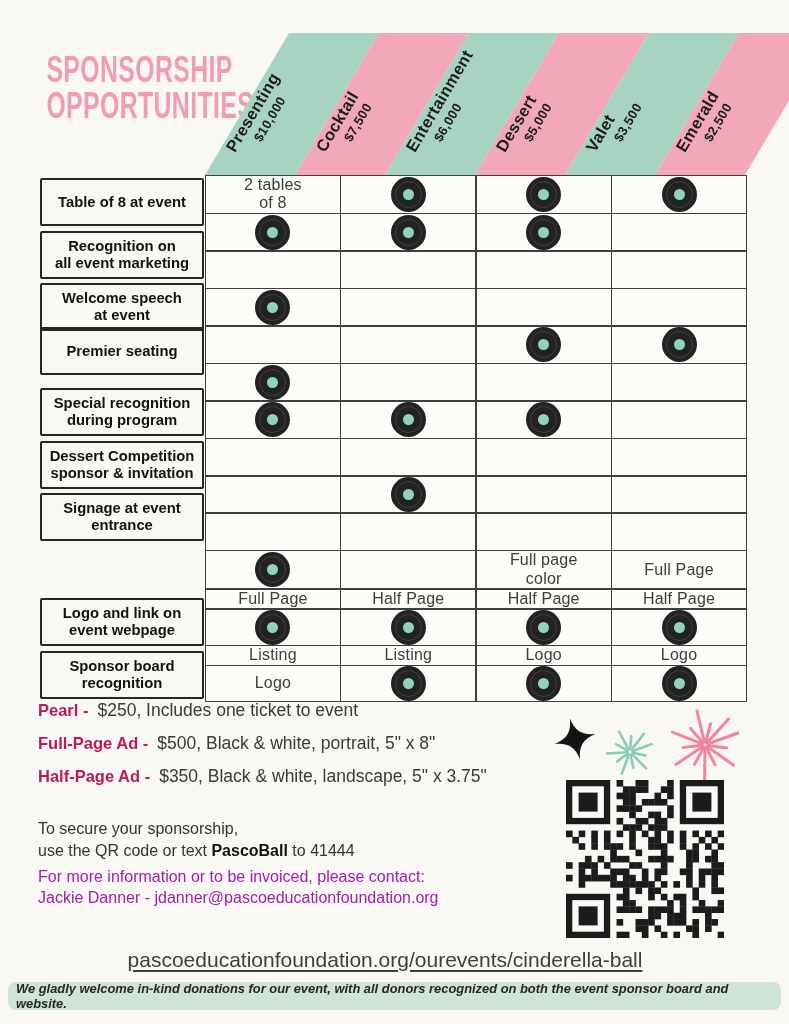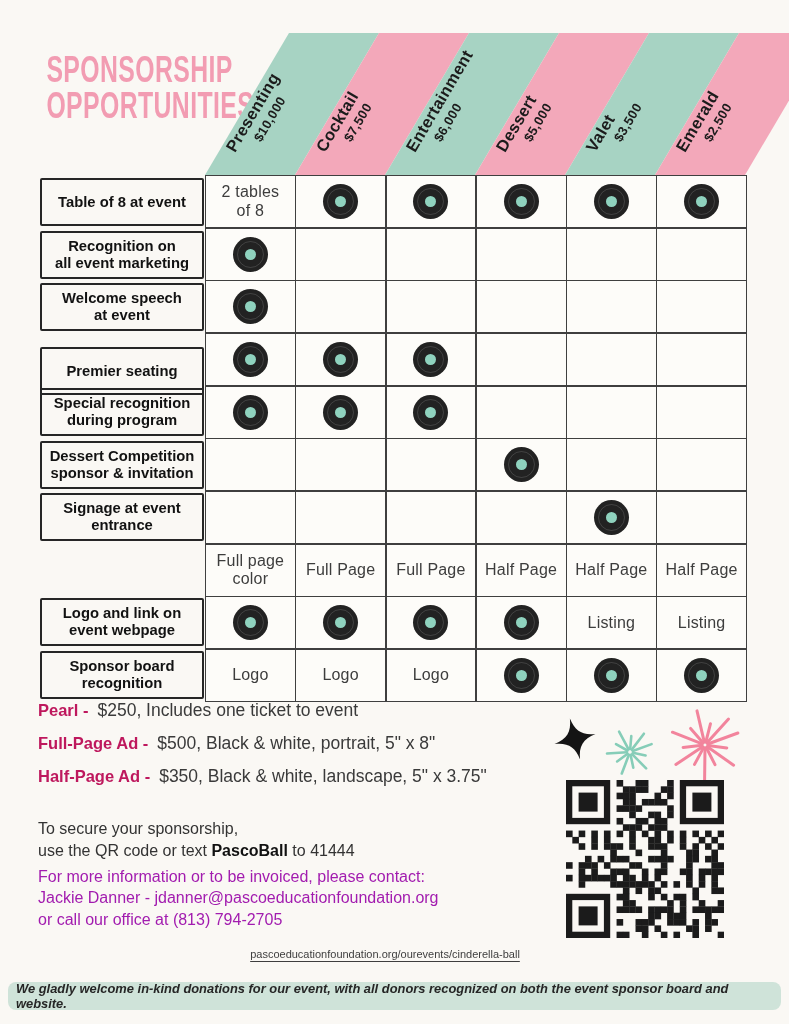--- a/index.html
+++ b/index.html
@@ -34,37 +34,37 @@
   .row-label{
     position:absolute;left:0;width:156px;height:44px;
     border:2px solid #262626;border-radius:2px;background:transparent;
     display:flex;align-items:center;justify-content:center;text-align:center;
     font-weight:700;font-size:14.8px;line-height:1.12;color:#121212;
     white-space:pre-line;padding:0 2px;box-sizing:content-box;
   }
   
   .grid{
     position:absolute;left:205px;top:175px;width:540px;height:525px;
-    display:grid;grid-template-columns:repeat(6,1fr);grid-template-rows:repeat(10,1fr);
+    display:grid;grid-template-columns:repeat(4,1fr);grid-template-rows:repeat(10,1fr);
     gap:1.5px;background:var(--grid-line);border:1.8px solid var(--grid-line);
   }
   .cell{background:#fdfcf9;display:flex;align-items:center;justify-content:center;text-align:center;}
   .cell-text{font-size:16px;color:#3d3d3d;line-height:1.15;white-space:pre-line;letter-spacing:.2px;}
   .record{width:35px;height:35px;border-radius:50%;background:#222;position:relative;flex:0 0 auto;}
   .record::after{content:"";position:absolute;inset:4px;border-radius:50%;border:1px solid rgba(255,255,255,.14);}
   .record-center{position:absolute;left:50%;top:50%;width:11px;height:11px;margin:-5.5px 0 0 -5.5px;border-radius:50%;background:var(--record-center);}
   
   .notes{position:absolute;left:38px;top:700px;}
   .note-line{margin-bottom:12px;font-size:17.5px;color:#3a3a3a;}
   .note-label{font-weight:700;color:#be185d;font-size:16.5px;margin-right:9px;}
   
   .secure{position:absolute;left:38px;top:818px;font-size:16px;color:#333;line-height:1.35;}
   .secure b{color:#111;}
   .contact{position:absolute;left:38px;top:866px;font-size:16px;color:#a21caf;line-height:1.33;}
-  .site-link{position:absolute;left:0;top:948px;width:770px;text-align:center;font-size:11px;color:#3e3e3e;text-decoration:underline;text-underline-offset:3px;cursor:pointer;}
+  .site-link{position:absolute;left:0;top:948px;width:770px;text-align:center;font-size:21px;color:#3e3e3e;text-decoration:underline;text-underline-offset:3px;cursor:pointer;}
   .footer-bar{
     position:absolute;left:8px;top:982px;width:773px;height:28px;background:var(--footer-bg);
     border-radius:8px;display:flex;align-items:center;justify-content:center;
     font-size:12.9px;font-weight:700;font-style:italic;color:#262626;box-sizing:border-box;padding:0 8px;
   }
   
   .qr{position:absolute;left:566px;top:780px;width:158px;height:158px;}
   .sparkle-black{position:absolute;left:552px;top:716px;width:46px;height:46px;}
   .burst-teal{position:absolute;left:604px;top:726px;width:52px;height:52px;}
   .burst-pink{position:absolute;left:668px;top:708px;width:74px;height:74px;}
@@ -88,21 +88,21 @@
       <div class="band pink" style="left: 655px;"></div>
     </div>
   <div id="band-labels"></div>
 
   <div class="labels">
       <div class="row-label" style="top: 3px;">Table of 8 at event</div>
       <div class="row-label" style="top: 55.5px;">Recognition on
 all event marketing</div>
       <div class="row-label" style="top: 108px;">Welcome speech
 at event</div>
-      <div class="row-label" style="top: 172px;">Premier seating</div>
+      <div class="row-label" style="top: 152px;">Premier seating</div>
       <div class="row-label" style="top: 213px;">Special recognition
 during program</div>
       <div class="row-label" style="top: 265.5px;">Dessert Competition
 sponsor &amp; invitation</div>
       <div class="row-label" style="top: 318px;">Signage at event
 entrance</div>
       <div class="row-label" style="top: 423px;">Logo and link on
 event webpage</div>
       <div class="row-label" style="top: 475.5px;">Sponsor board
 recognition</div>
@@ -292,21 +292,20 @@
   </div>
 
   <div class="secure">
     <div>To secure your sponsorship,</div>
     <div><span>use the QR code or text </span><b>PascoBall</b><span> to 41444</span></div>
   </div>
 
   <div class="contact">
     <div>For more information or to be invoiced, please contact:</div>
     <div>Jackie Danner - jdanner@pascoeducationfoundation.org</div>
-    <div>or call our office at (813) 794-2705</div>
   </div>
 
   <div class="sparkle-black">
     <svg width="46" height="46" viewBox="0 0 48 48">
         <path d="M24 2 C26 16 32 22 46 24 C32 26 26 32 24 46 C22 32 16 26 2 24 C16 22 22 16 24 2 Z" fill="#141414" transform="rotate(-14 24 24)"></path>
       </svg>
   </div>
   <div class="burst-teal"><svg width="52" height="52" viewBox="0 0 52 52">
         <line x1="28.8" y1="25.0" x2="47.6" y2="18.1" stroke="#86cdb8" stroke-width="2.6" stroke-linecap="round"></line>
         <line x1="28.9" y1="26.7" x2="41.6" y2="29.5" stroke="#86cdb8" stroke-width="2.6" stroke-linecap="round"></line>

